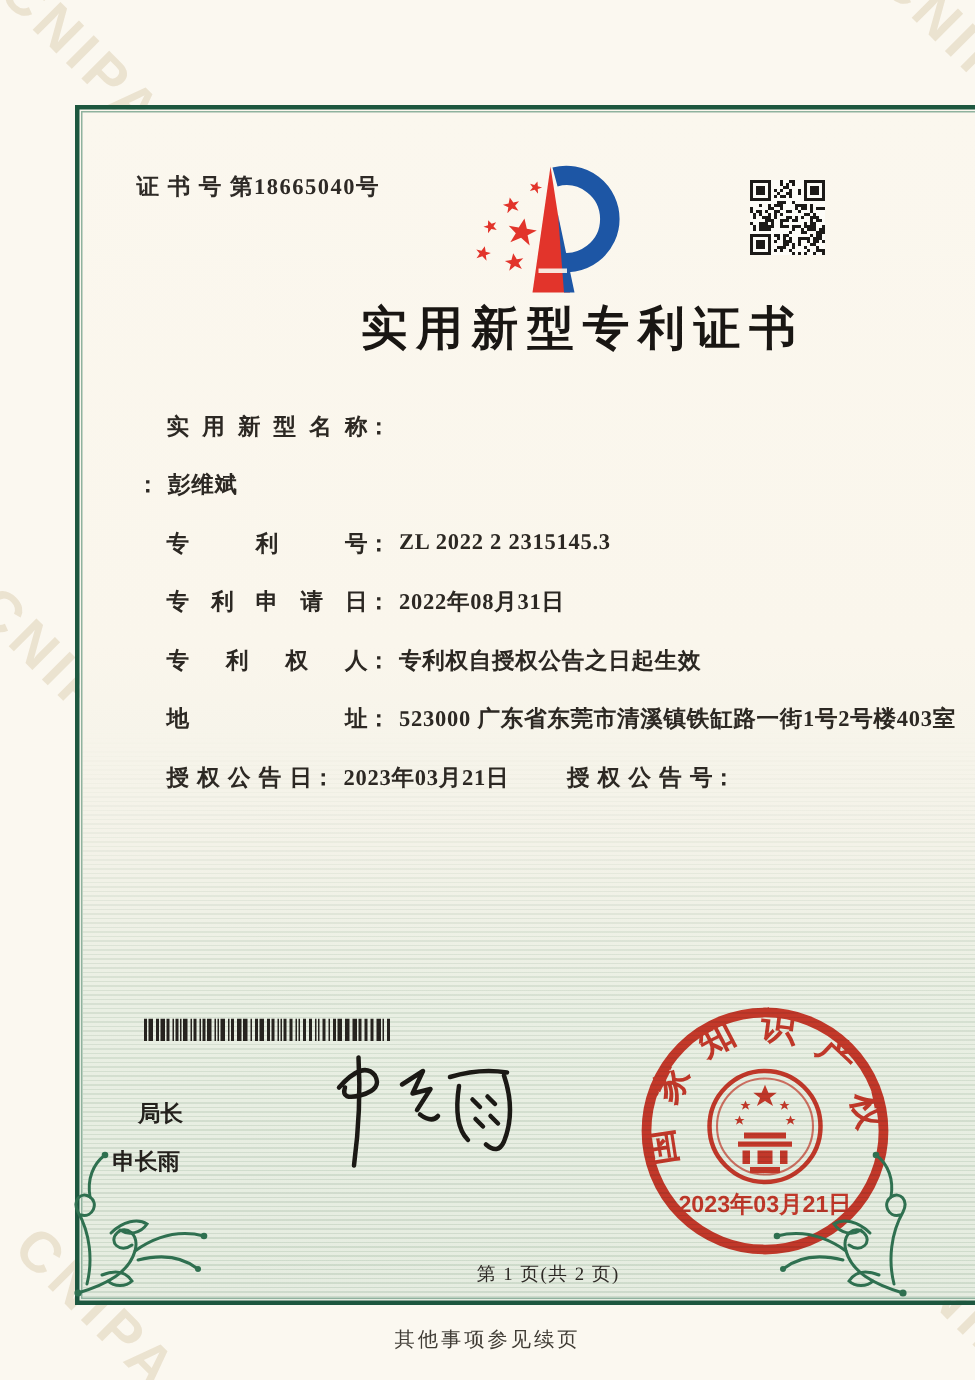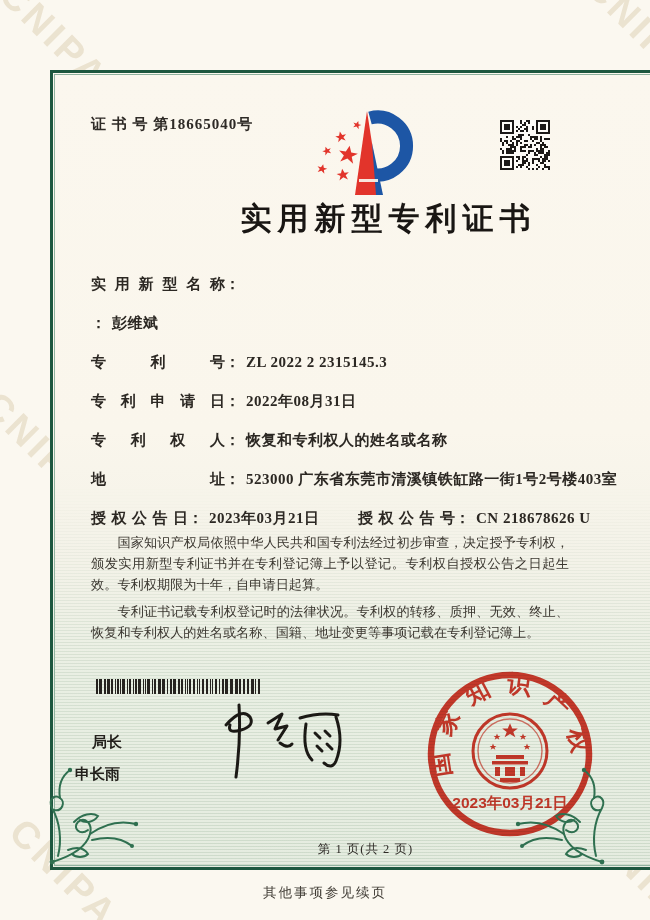--- a/index.html
+++ b/index.html
@@ -33,21 +33,21 @@
   }
   .cert-no{position:absolute;left:38px;top:42px;font-size:15px;color:#2e2a26;letter-spacing:1px;font-weight:600;}
   .logo{position:absolute;left:50%;top:36px;transform:translateX(-50%);}
   .qr{position:absolute;left:447px;top:47px;}
   .cert-title{
     position:absolute;left:0;right:0;top:125px;text-align:center;
     font-size:31px;font-weight:700;color:#191613;letter-spacing:6px;padding-left:46px;
   }
   .fields{position:absolute;left:38px;right:30px;top:192px;font-size:15px;color:#2c2823;font-weight:600;}
   .frow{height:39px;display:flex;align-items:center;position:relative;}
-  .flabel{display:inline-block;width:134px;text-align:justify;text-align-last:justify;flex:none;}
+  .flabel{display:inline-block;width:134px;text-align:justify;text-align-last:justify;flex:none;margin-left:20px;}
   .fcolon{flex:none;margin-right:6px;}
   .fvalue{letter-spacing:.5px;}
   .grant-right{position:absolute;left:267px;top:0;height:39px;display:flex;align-items:center;}
   .flabel.short{width:97px;}
   .paras{
     position:absolute;left:38px;top:460px;width:478px;
     font-size:13.2px;line-height:20.8px;color:#3a362f;text-align:justify;
   }
   .paras p{margin:0 0 7px 0;text-indent:2em;}
   .barcode{position:absolute;left:43px;top:606px;}
@@ -314,43 +314,38 @@
         <span class="fvalue">ZL 2022 2 2315145.3</span>
     </div>
     <div class="frow">
       <span class="flabel">专利申请日</span>
         <span class="fcolon">：</span>
         <span class="fvalue">2022年08月31日</span>
     </div>
     <div class="frow">
       <span class="flabel">专利权人</span>
         <span class="fcolon">：</span>
-        <span class="fvalue">恢复和专利权人的姓名或名称</span>
+        <span class="fvalue">专利权自授权公告之日起生效</span>
     </div>
     <div class="frow">
       <span class="flabel">地址</span>
         <span class="fcolon">：</span>
         <span class="fvalue">523000 广东省东莞市清溪镇铁缸路一街1号2号楼403室</span>
     </div>
     <div class="frow">
       <span class="flabel short">授权公告日</span>
         <span class="fcolon">：</span>
         <span class="fvalue">2023年03月21日</span>
       <span class="grant-right">
         <span class="flabel short">授权公告号</span>
           <span class="fcolon">：</span>
-          <span class="fvalue">CN 218678626 U</span>
       </span>
     </div>
   </div>
 
-  <div class="paras">
-    <p>国家知识产权局依照中华人民共和国专利法经过初步审查，决定授予专利权，颁发实用新型专利证书并在专利登记簿上予以登记。专利权自授权公告之日起生效。专利权期限为十年，自申请日起算。</p>
-    <p>专利证书记载专利权登记时的法律状况。专利权的转移、质押、无效、终止、恢复和专利权人的姓名或名称、国籍、地址变更等事项记载在专利登记簿上。</p>
-  </div>
 
   <svg class="barcode" width="168" height="15" viewBox="0 0 168 15">
       <rect x="0" y="0" width="2" height="15" fill="#26231f"></rect>
       <rect x="3" y="0" width="3" height="15" fill="#26231f"></rect>
       <rect x="8" y="0" width="2" height="15" fill="#26231f"></rect>
       <rect x="11" y="0" width="3" height="15" fill="#26231f"></rect>
       <rect x="15" y="0" width="2" height="15" fill="#26231f"></rect>
       <rect x="19" y="0" width="1" height="15" fill="#26231f"></rect>
       <rect x="21" y="0" width="2" height="15" fill="#26231f"></rect>
       <rect x="24" y="0" width="1" height="15" fill="#26231f"></rect>

